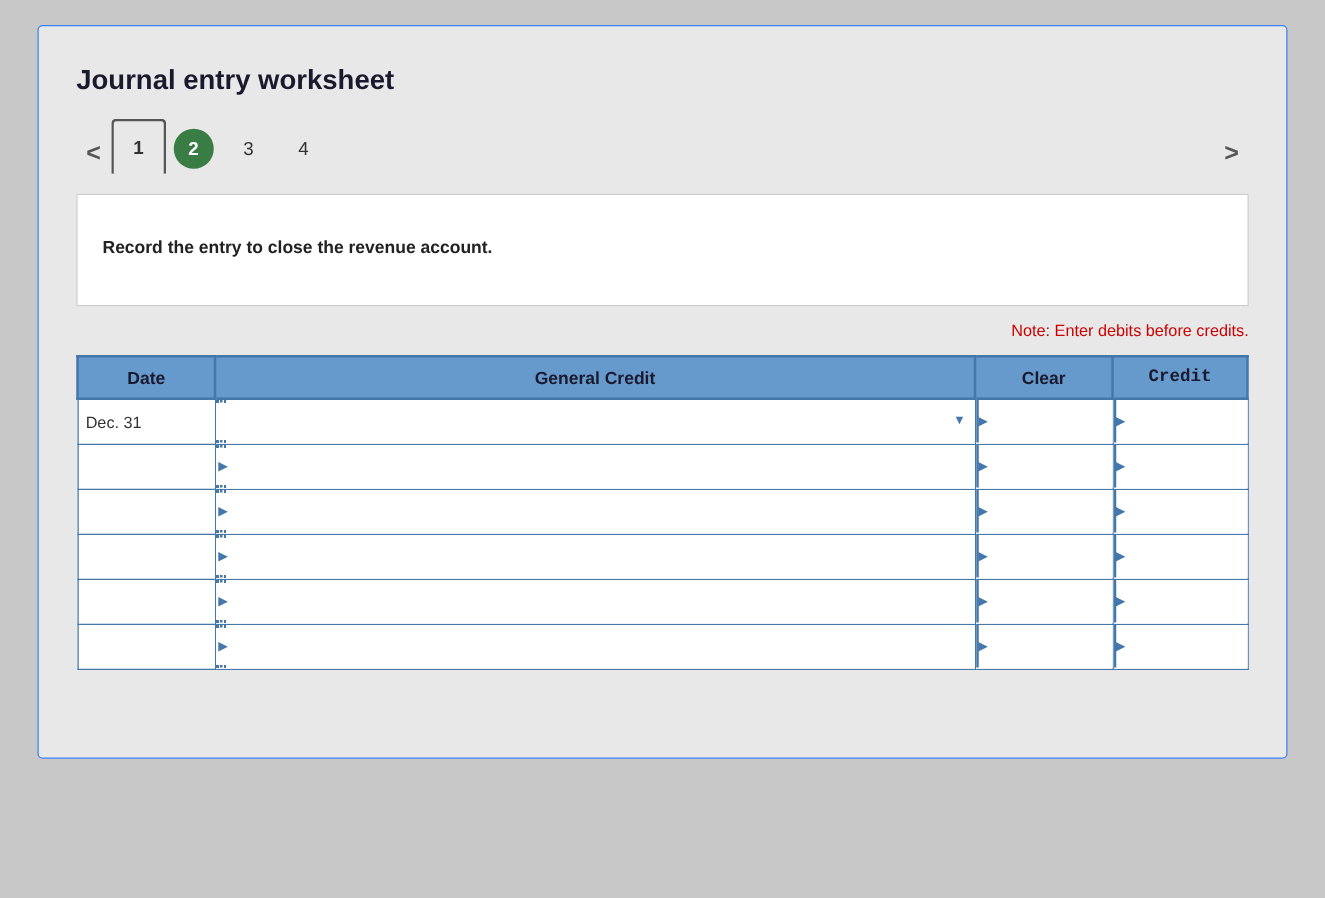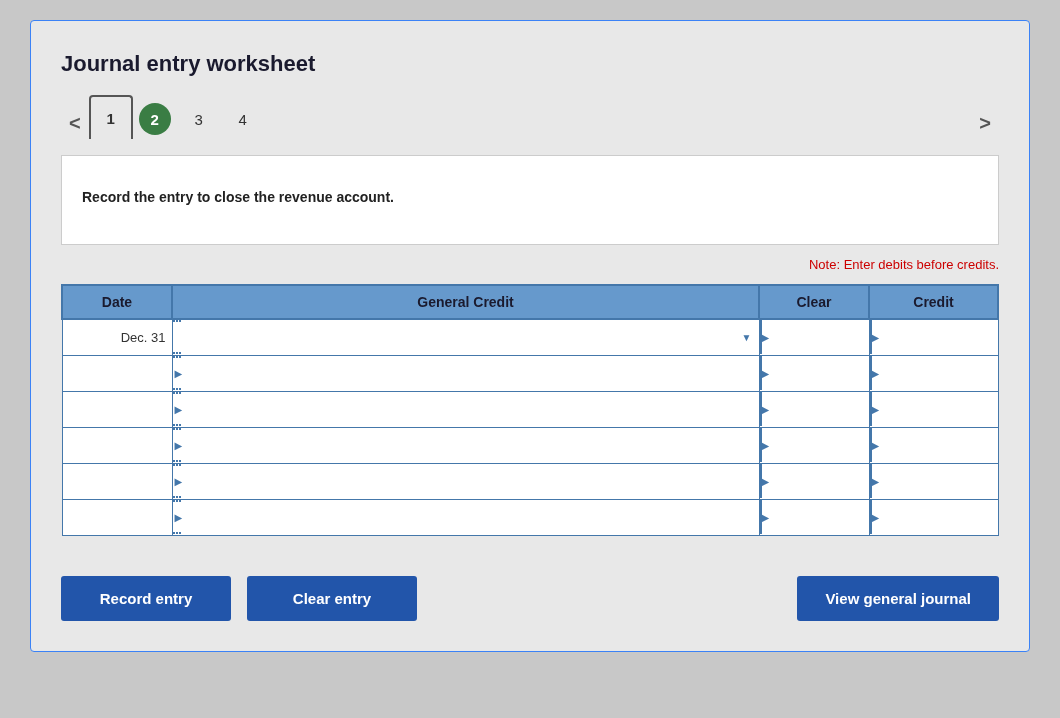--- a/index.html
+++ b/index.html
@@ -93,29 +93,29 @@
       color: #1a1a2e;
       font-weight: bold;
       text-align: center;
       padding: 8px 6px;
       border: 2px solid #4477aa;
       font-size: 14px;
     }
     .journal-table th.date-col { width: 110px; }
     .journal-table th.journal-col { }
     .journal-table th.debit-col { width: 110px; }
-    .journal-table th.credit-col { width: 129px; }
+    .journal-table th.credit-col { width: 108px; font-family: Liberation Mono, monospace; }
     .journal-table td {
       border: 1px solid #4477aa;
       height: 36px;
       padding: 0;
       background: white;
     }
     .journal-table td.date-cell {
-      text-align: right;
+      text-align: left;
       font-size: 13px;
       color: #333;
       padding: 4px 6px;
     }
     .journal-table td.journal-entry-cell {
       padding: 0;
       position: relative;
     }
     .entry-dropdown {
       flex: 1;
@@ -260,18 +260,13 @@
         </tr>
         <tr>
           <td class="date-cell"></td>
           <td class="journal-entry-cell" style="position: relative;"><select class="entry-dropdown"><option value=""></option></select><span style="position: absolute; left: 2px; top: 50%; transform: translateY(-50%); color: rgb(68, 119, 170); font-size: 10px; pointer-events: none;">▶</span></td>
           <td class="amount-cell"><span class="amount-arrow">▶</span><input type="text" class="amount-input" style=""></td>
           <td class="amount-cell"><span class="amount-arrow">▶</span><input type="text" class="amount-input" style=""></td>
         </tr>
       </tbody>
   </table>
 
-  <div class="buttons-row">
-    <button class="btn-blue">Record entry</button>
-    <button class="btn-blue">Clear entry</button>
-    <button class="btn-blue btn-right">View general journal</button>
-  </div>
 </div>
 
 </body></html>

